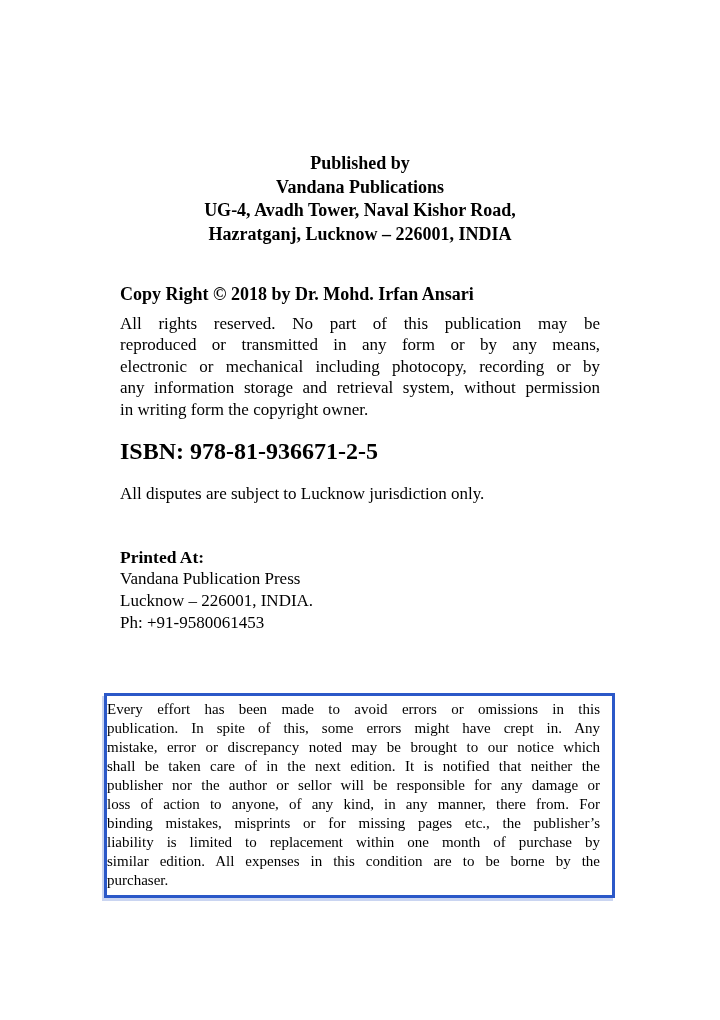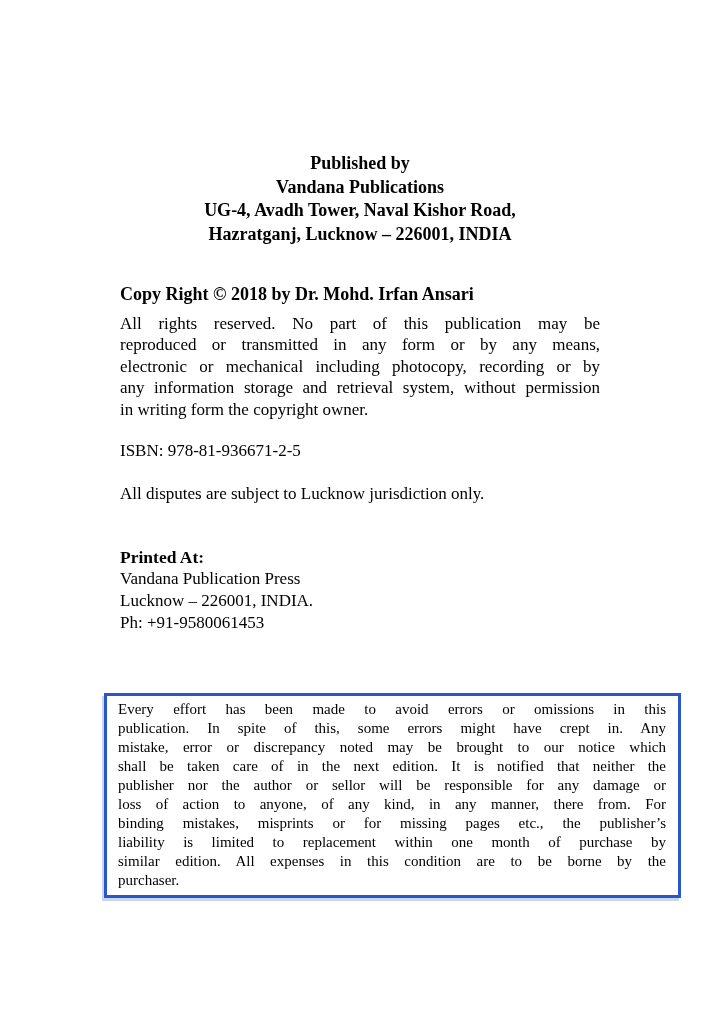--- a/index.html
+++ b/index.html
@@ -27,45 +27,45 @@
     font-size: 18px;
     line-height: 22px;
   }
   .rights-paragraph {
     top: 273px;
     font-size: 17px;
     line-height: 21.4px;
   }
   .isbn-line {
     top: 400px;
-    font-weight: normal;
-    font-size: 17px;
+    font-weight: bold;
+    font-size: 24px;
     line-height: 22px;
   }
   .jurisdiction-line {
     top: 443px;
     font-size: 17px;
     line-height: 21px;
   }
   .printed-block {
     top: 506px;
     font-size: 17px;
     line-height: 22px;
   }
   .printed-block .bold-line { font-weight: bold; font-size: 17.5px; }
   .jlines > div { text-align: justify; text-align-last: justify; }
   .jlines > div:last-child { text-align-last: left; }
   .disclaimer-box {
     position: absolute;
     left: 104px;
     top: 653px;
-    width: 577px;
+    width: 511px;
     box-sizing: border-box;
     border: 3px solid #2b58c8;
-    padding: 4px 12px 5px 11px;
+    padding: 4px 12px 5px 0;
     font-size: 15px;
     line-height: 19px;
     box-shadow: -2px 3px 0 rgba(43, 88, 200, 0.25);
     background: #ffffff;
   }
 </style>
 </head>
 <body>
 
 <div class="page">

